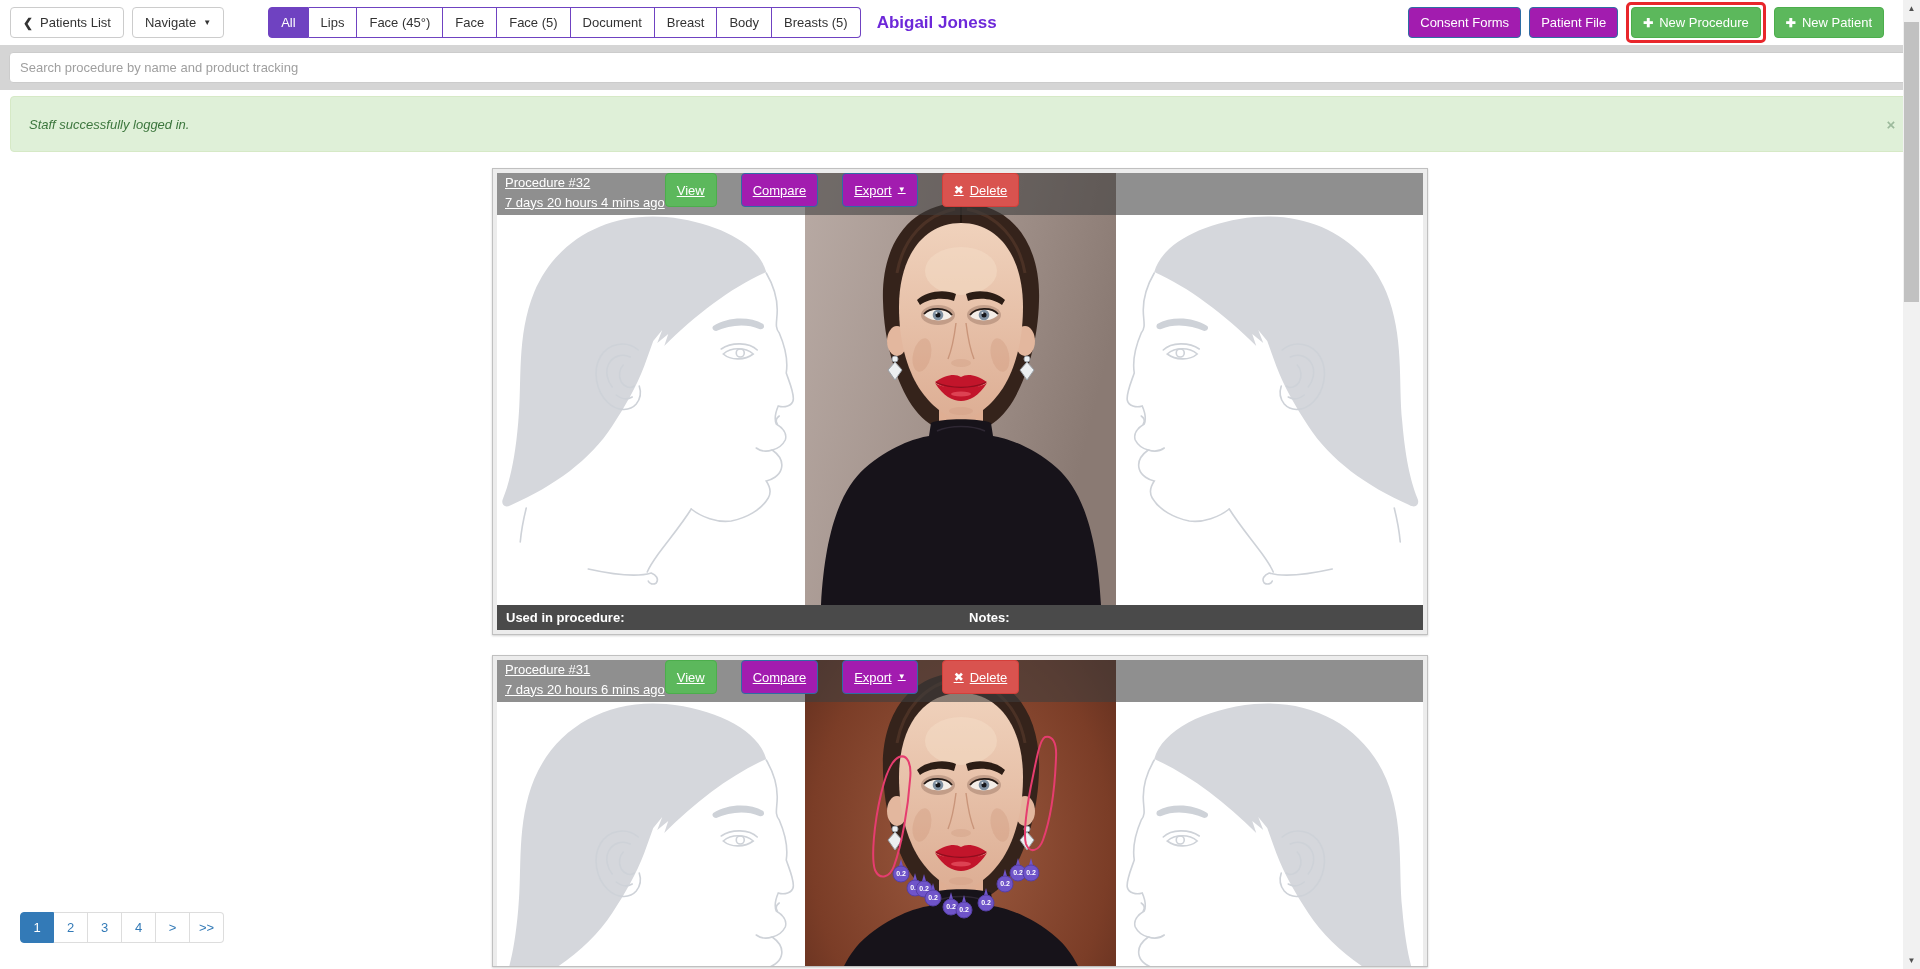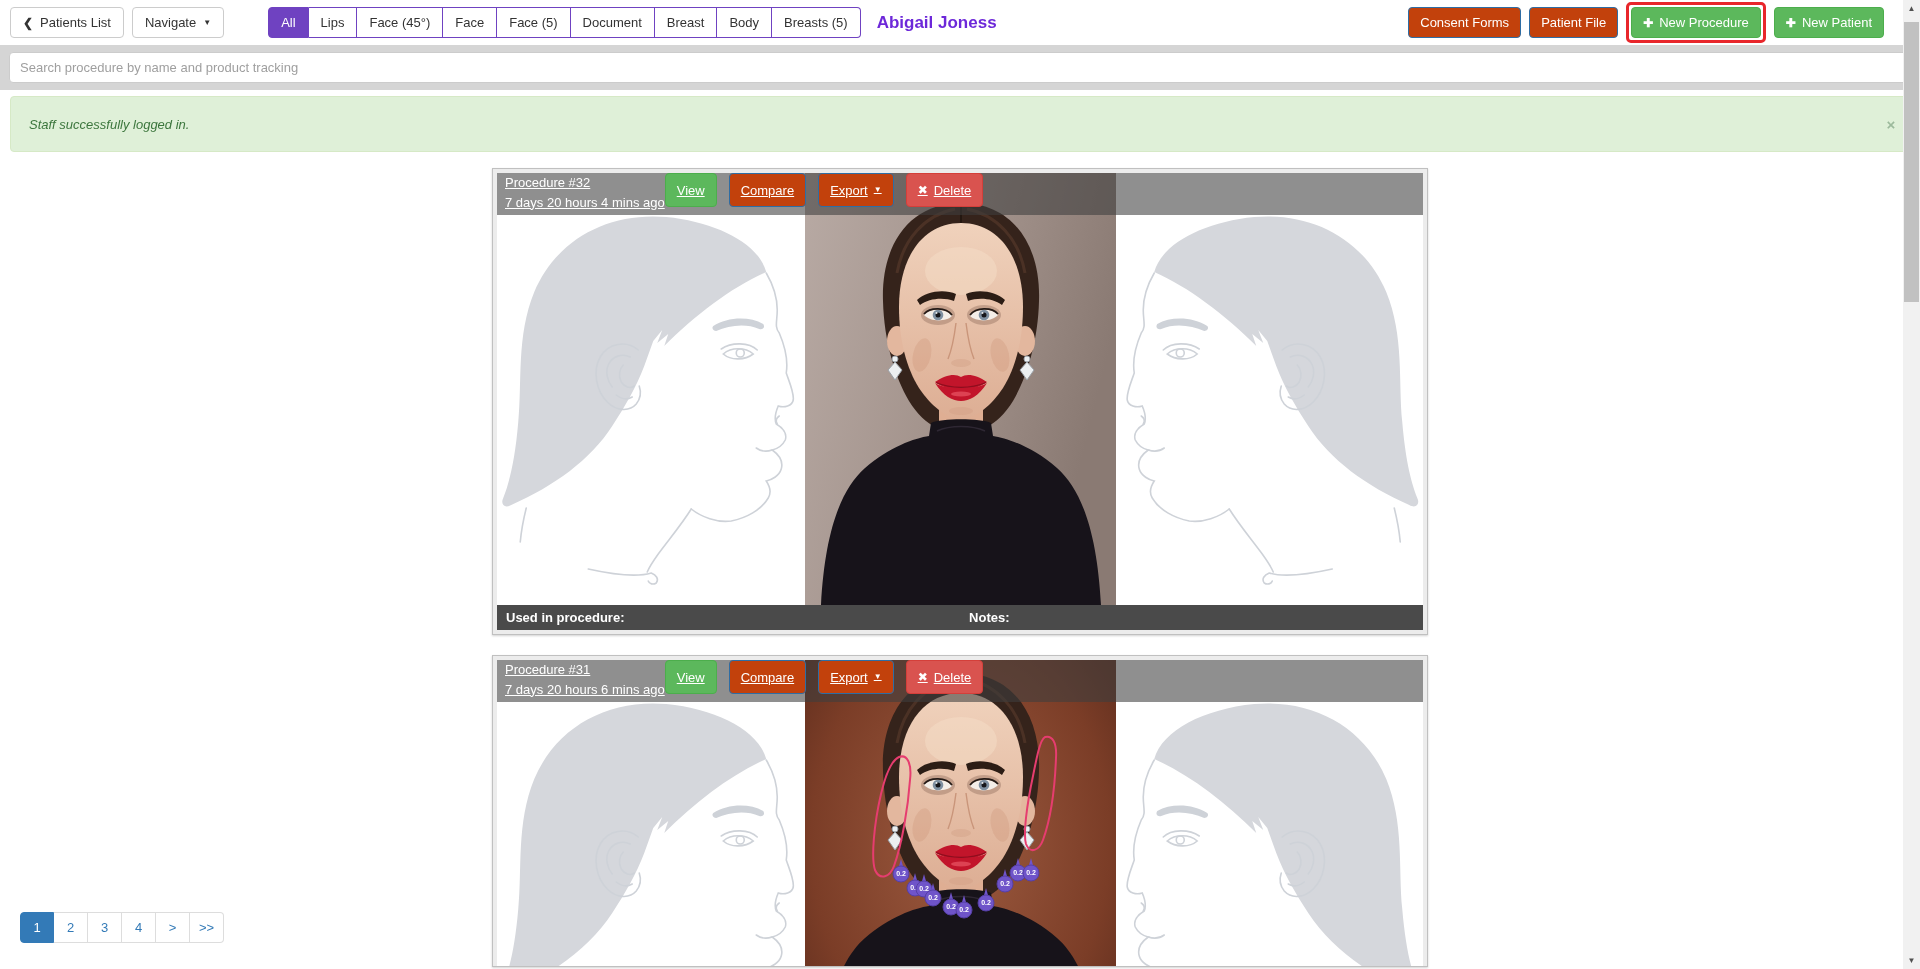--- a/index.html
+++ b/index.html
@@ -23,21 +23,21 @@
     border:1px solid #6f42c1; border-left:none; background:#fff; color:#333;
     font-size:13px; padding:0 12px; height:31px; display:flex; align-items:center; cursor:pointer;
   }
   .tab:first-child { border-left:1px solid #6f42c1; border-radius:4px 0 0 4px; }
   .tab:last-child { border-radius:0 4px 4px 0; }
   .tab.active { background:#6f42c1; color:#fff; }
   .patient-title { font-size:17px; font-weight:bold; color:#6d28d9; margin-left:16px; white-space:nowrap; }
   .top-actions { margin-left:auto; display:flex; align-items:center; gap:8px; margin-right:24px; }
   .btn { display:inline-flex; align-items:center; gap:6px; height:31px; padding:0 11px; border-radius:4px;
          font-size:13px; color:#fff; cursor:pointer; border:1px solid transparent; white-space:nowrap; }
-  .btn-blue  { background:#c2410c; border-color:#2e6da4; }
+  .btn-blue  { background:#a21caf; border-color:#2e6da4; }
   .btn-green { background:#5cb85c; border-color:#4cae4c; }
   .btn-red   { background:#d9534f; border-color:#d43f3a; }
   .plus { font-size:12px; font-weight:bold; }
   .highlight-ring { display:inline-flex; border:3px solid #e8262b; border-radius:5px; padding:2px; }
 
   
   .searchband { background:#d5d5d5; height:45px; padding:7px 9px; }
   .search-input { width:100%; height:31px; border:1px solid #ccc; border-radius:4px; padding:0 10px;
     font-size:13px; color:#6d28d9; font-family:"Liberation Sans",sans-serif; }
   .search-input::placeholder { color:#9f9f9f; }
@@ -54,21 +54,21 @@
   .card.clip { margin-top:20px; height:312px; overflow:hidden; }
   .media { position:relative; height:432px; display:flex; background:#fff; }
   .panel-side { flex:1 1 0; background:#fff; overflow:hidden; }
   .panel-photo { width:311px; flex:0 0 311px; overflow:hidden; }
   .media svg { display:block; width:100%; height:100%; }
 
   .overlay { position:absolute; left:0; top:0; right:0; height:42px; background:rgba(62,62,62,.58);
     display:flex; align-items:flex-start; padding:0 8px; color:#fff; font-size:13px;text-decoration:underline; }
   .ol-left { line-height:1.5; }
   .ol-dates { margin-left:auto; text-align:right; line-height:1.5; margin-right:8px; white-space:nowrap; }
-  .ol-btns { display:flex; gap:12px; }
+  .ol-btns { display:flex; gap:24px; }
   .obtn { height:34px; padding:0 11px; font-size:13px; }
   .x-glyph { font-size:12px; }
 
   .usedbar { background:#4a4a4a; color:#fff; font-size:13px; font-weight:bold; display:flex;
     padding:5px 9px; margin-top:0; }
   .usedbar .u-first { width:51%; }
 
   
   .pagination { position:absolute; left:20px; top:912px; display:flex; border-radius:4px; }
   .page { min-width:34px; height:31px; display:flex; align-items:center; justify-content:center;

